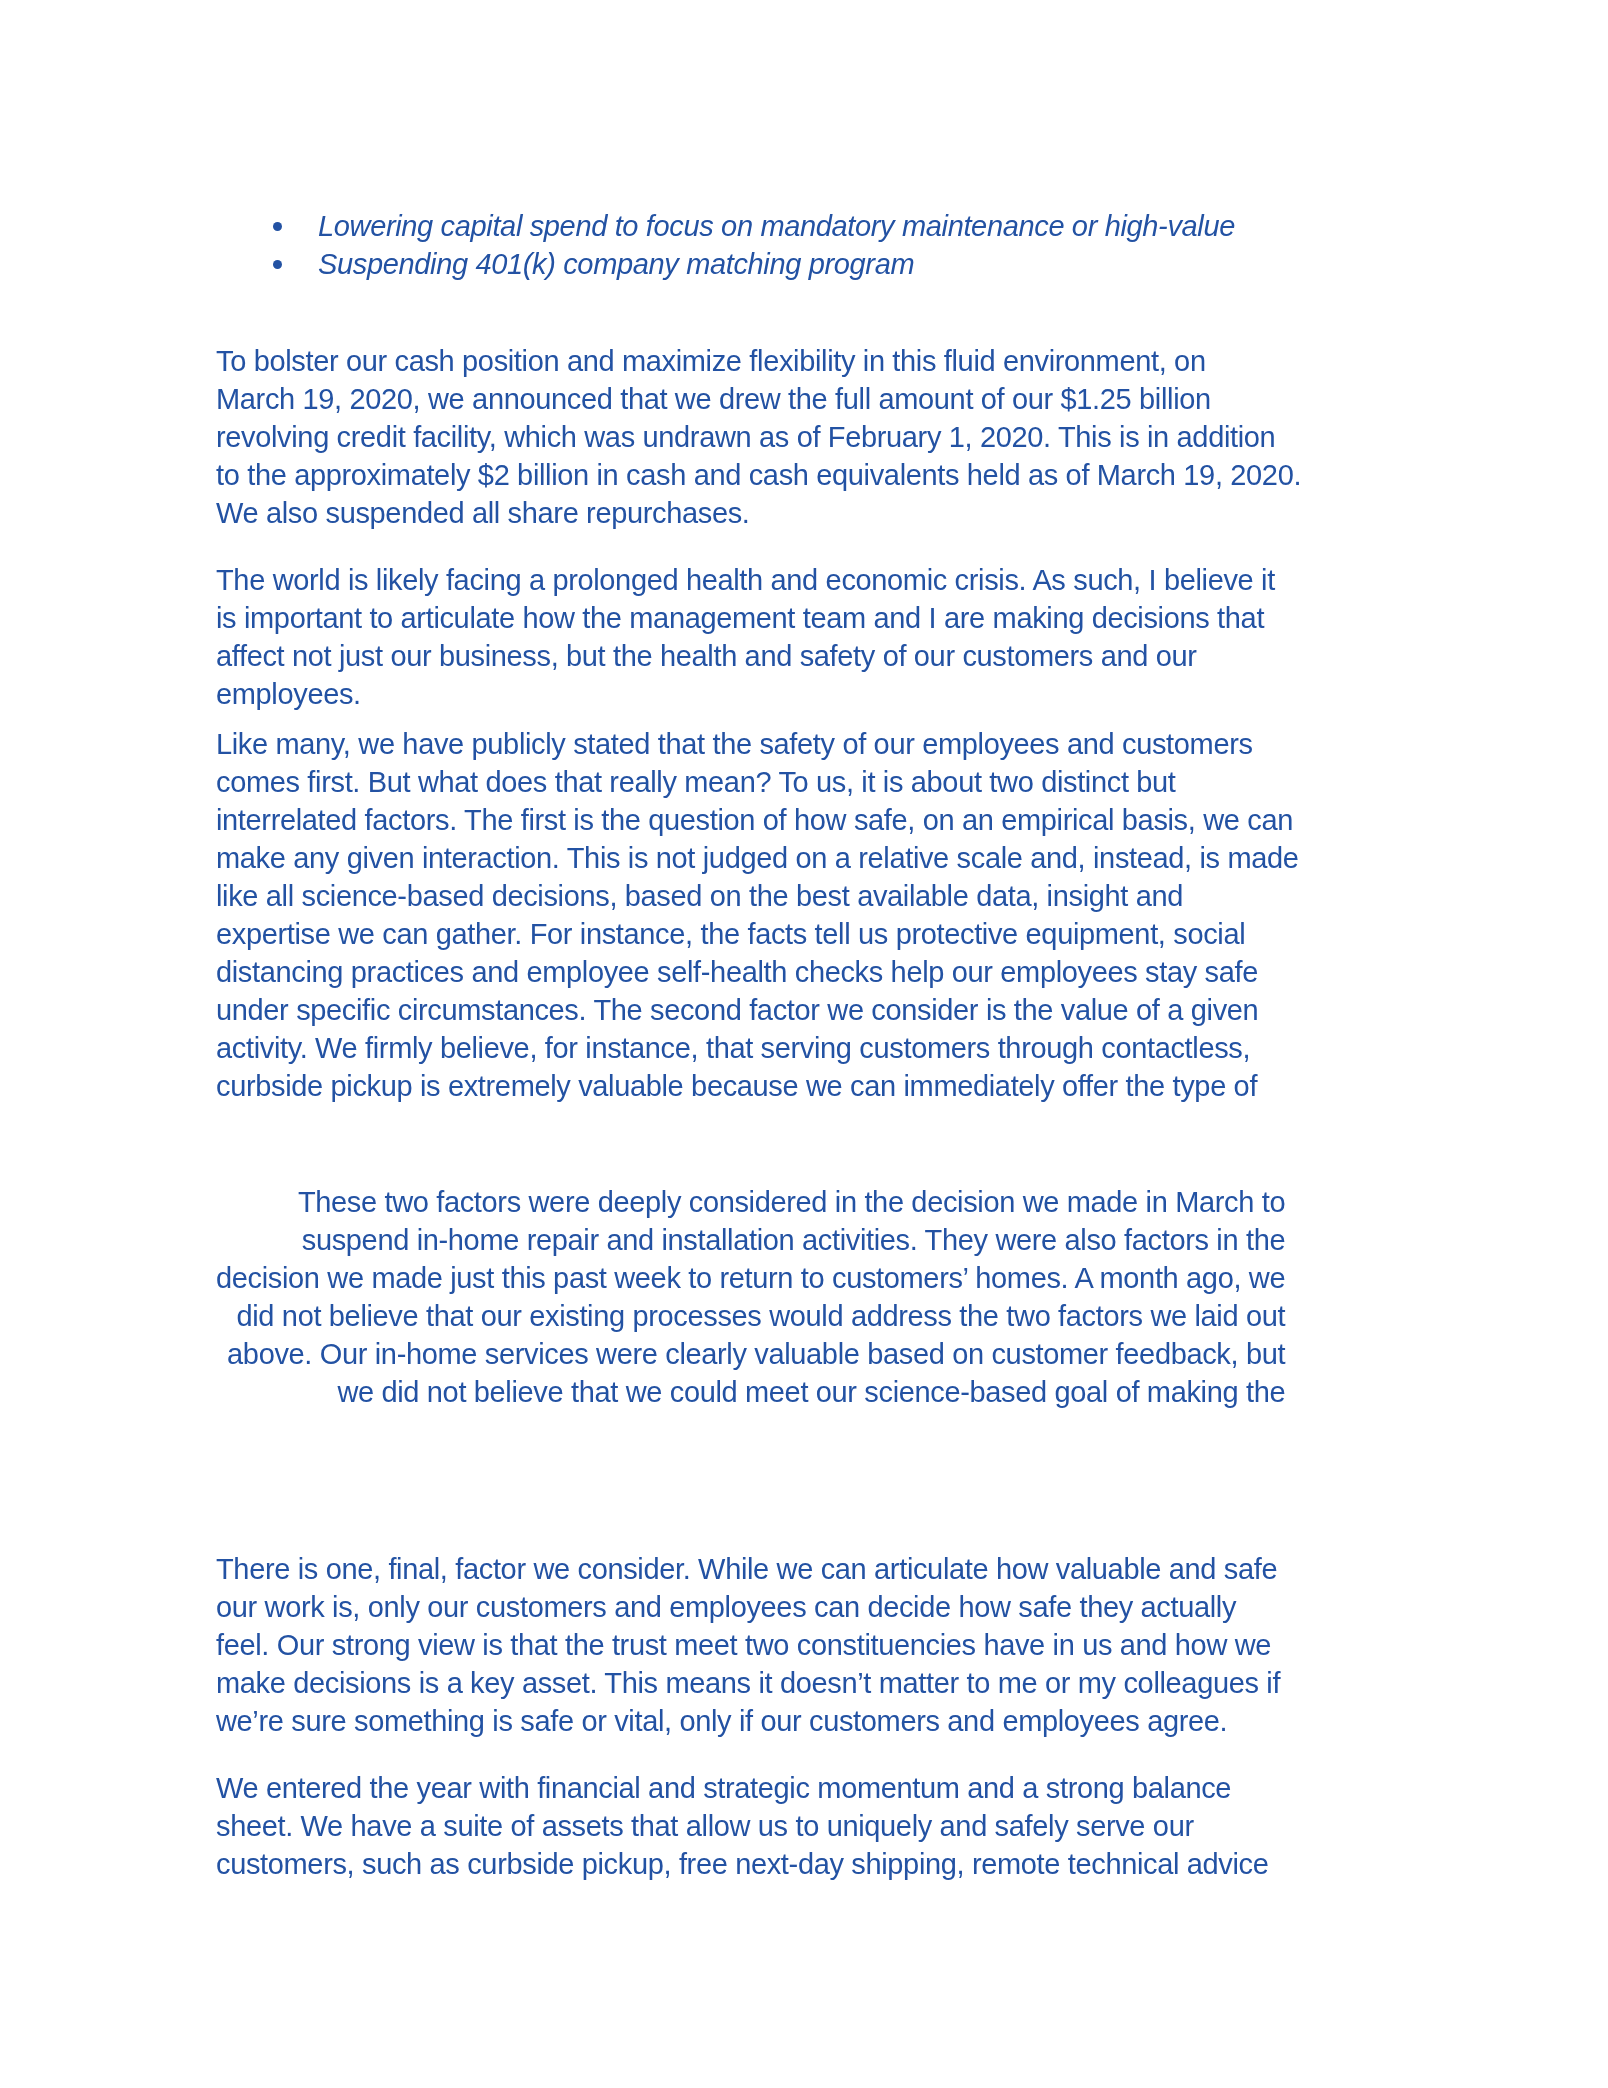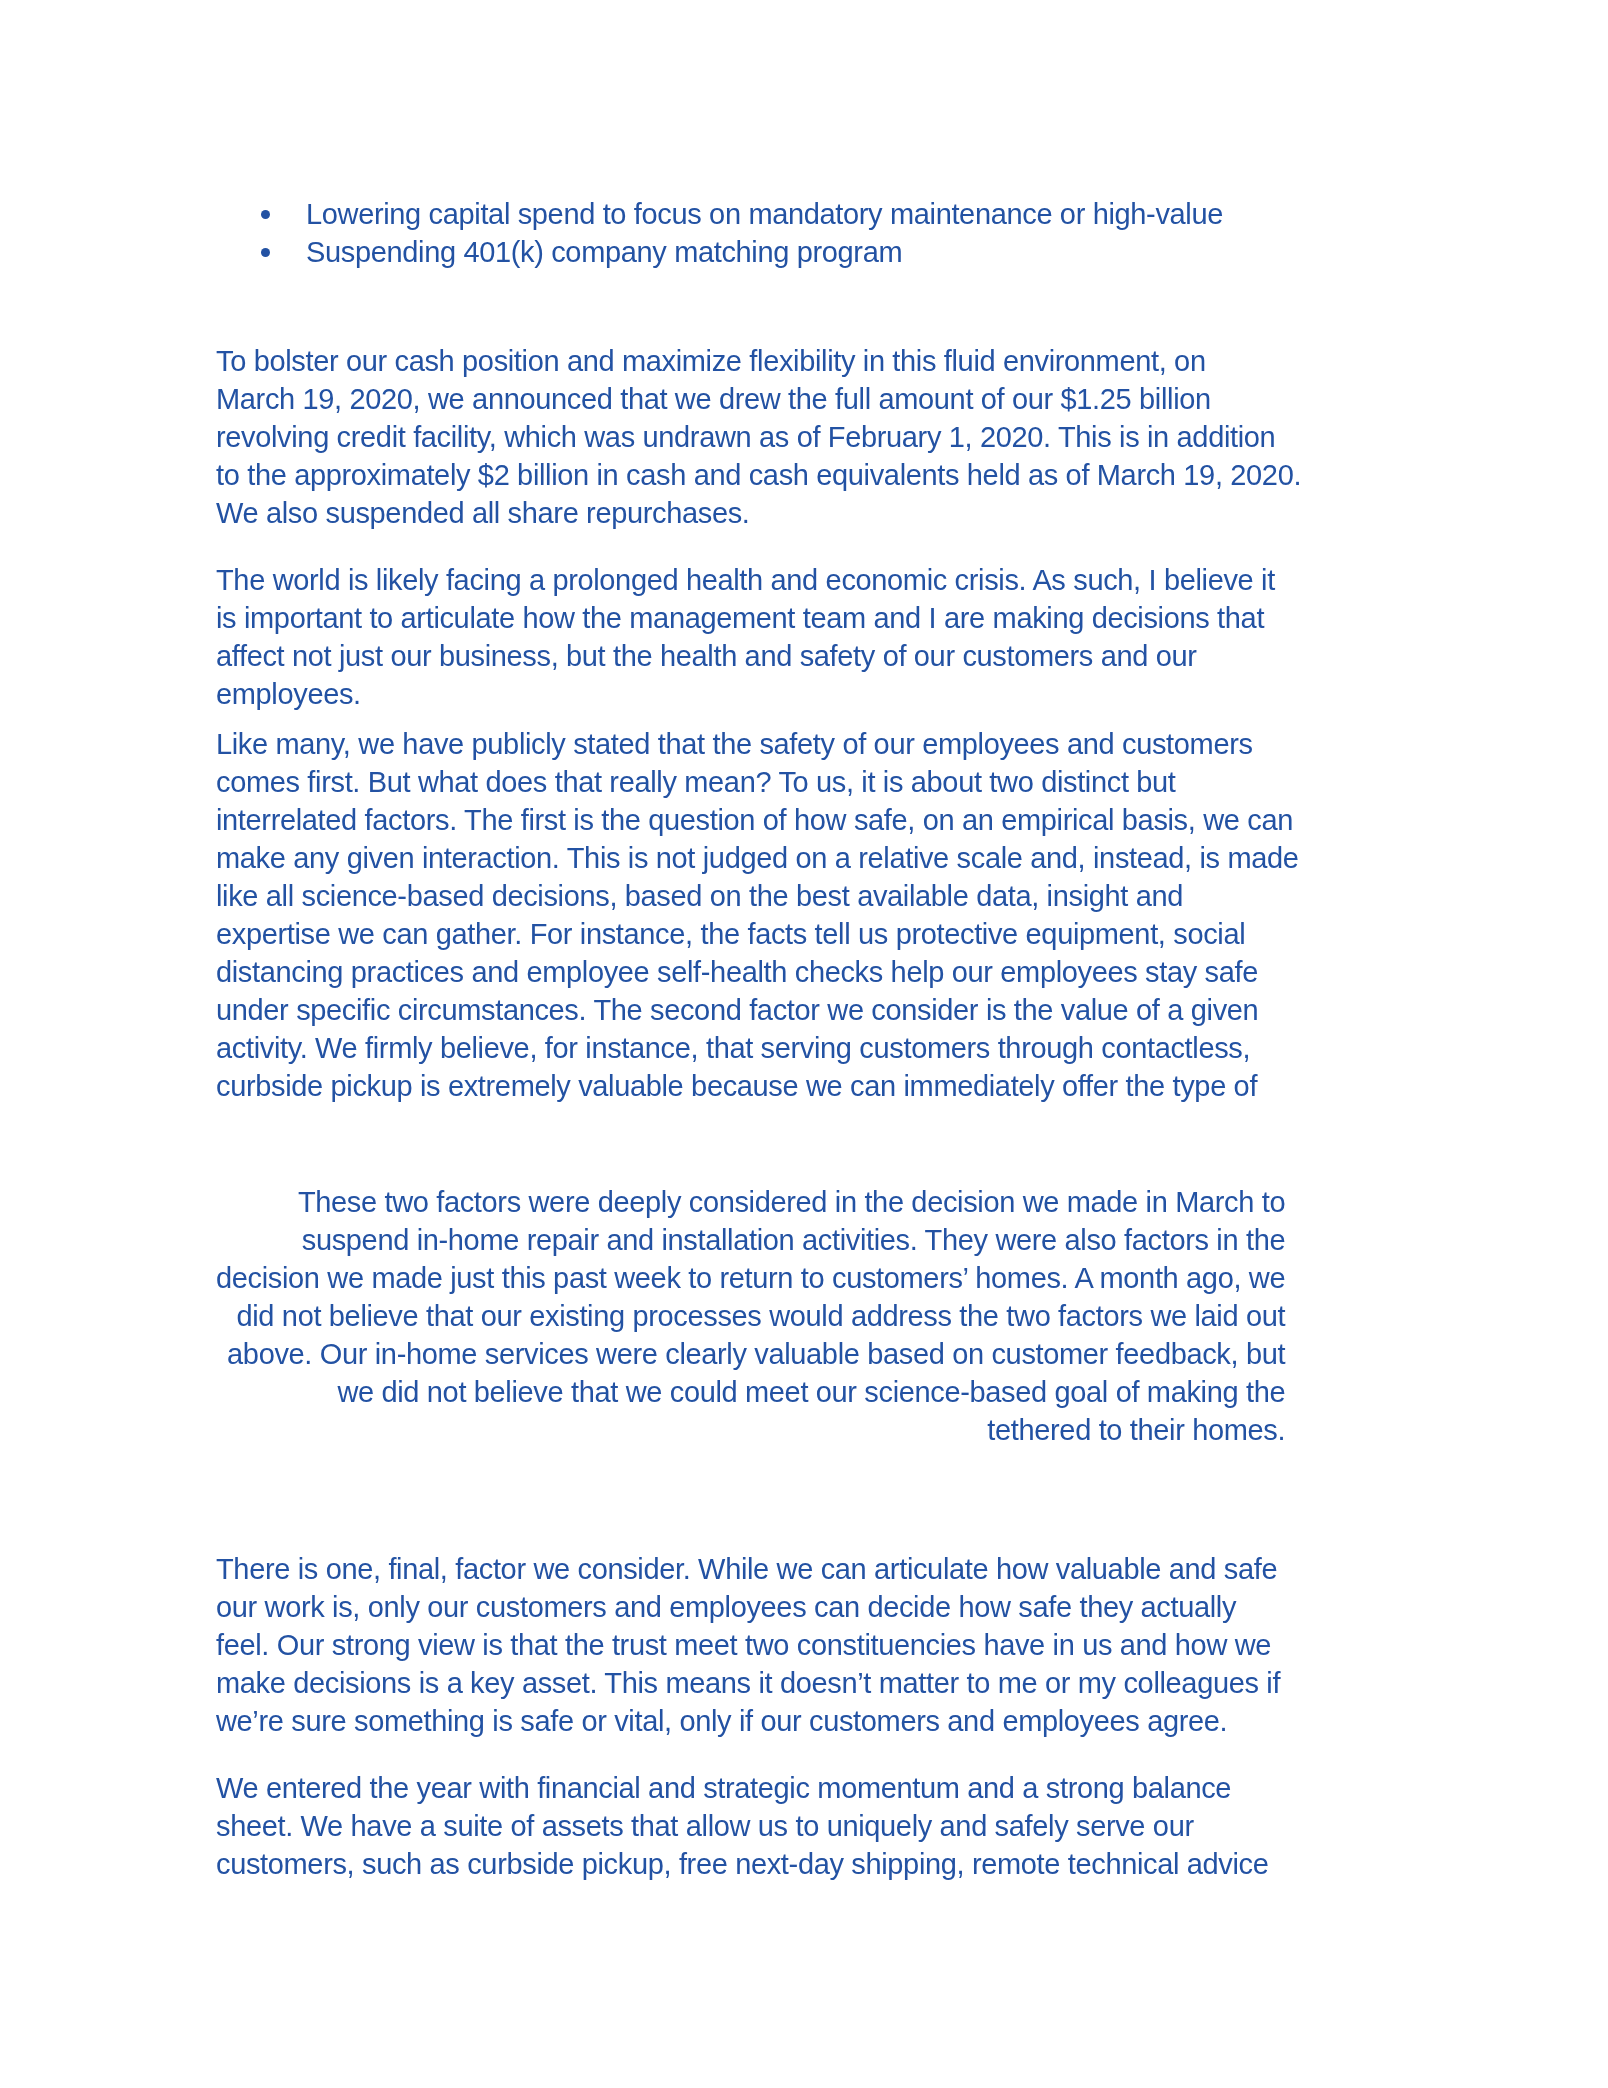--- a/index.html
+++ b/index.html
@@ -22,23 +22,24 @@
       background: #ffffff;
       font-family: "Liberation Sans", sans-serif;
       color: #2352a3;
       font-size: 29px;
       letter-spacing: -0.35px;
     }
     .bullet-list {
       position: absolute;
       left: 250px;
       top: 191px;
-      margin: 4px;
+      margin: 16px;
       padding: 0;
       list-style: none;
+      font-style: italic;
     }
     .bullet-item {
       position: relative;
       padding-left: 52px;
     }
     .bullet-dot {
       position: absolute;
       left: 7px;
       top: 15px;
       width: 9px;
@@ -102,21 +103,20 @@
     <span class="line">curbside pickup is extremely valuable because we can immediately offer the type of</span>
   </p>
 
   <p class="para" style="top:1174px;text-align:right;">
     <span class="line">These two factors were deeply considered in the decision we made in March to</span>
     <span class="line">suspend in-home repair and installation activities. They were also factors in the</span>
     <span class="line">decision we made just this past week to return to customers’ homes. A month ago, we</span>
     <span class="line">did not believe that our existing processes would address the two factors we laid out</span>
     <span class="line">above. Our in-home services were clearly valuable based on customer feedback, but</span>
     <span class="line">we did not believe that we could meet our science-based goal of making the</span>
-    <span class="line">tethered to their homes.</span>
   </p>
 
   <p class="para" style="top:1541px;">
     <span class="line">There is one, final, factor we consider. While we can articulate how valuable and safe</span>
     <span class="line">our work is, only our customers and employees can decide how safe they actually</span>
     <span class="line">feel. Our strong view is that the trust meet two constituencies have in us and how we</span>
     <span class="line">make decisions is a key asset. This means it doesn’t matter to me or my colleagues if</span>
     <span class="line">we’re sure something is safe or vital, only if our customers and employees agree.</span>
   </p>
 

